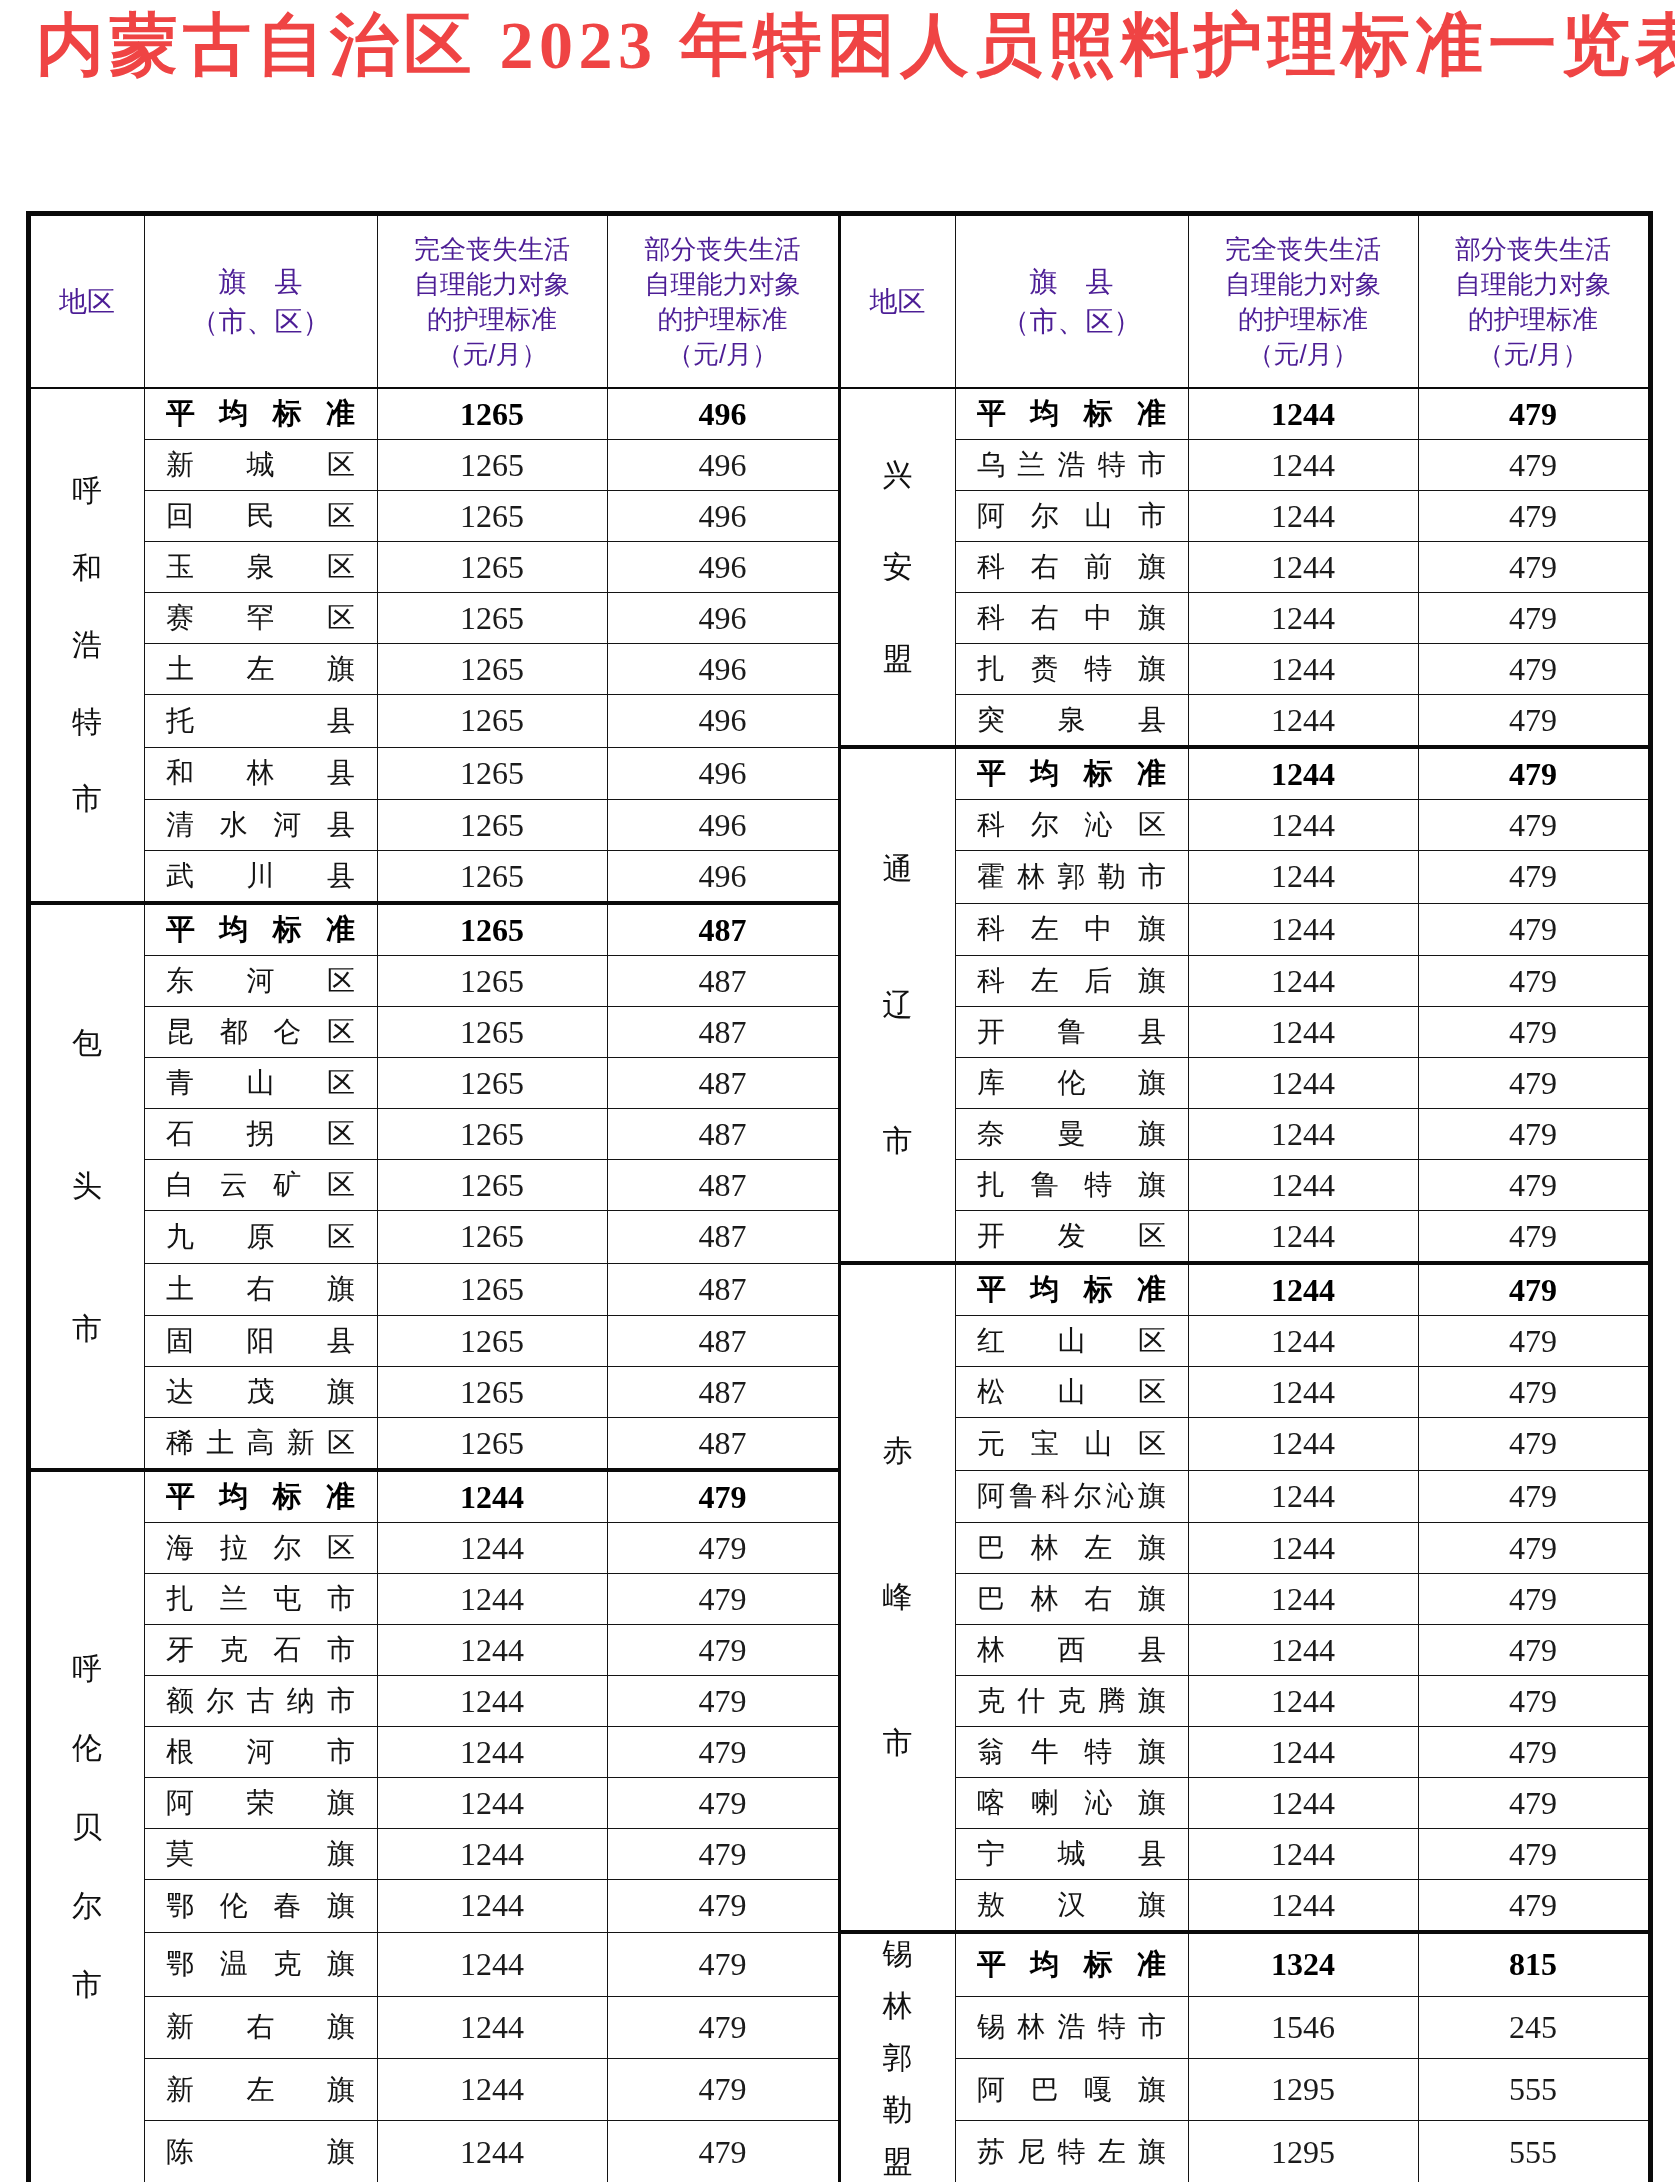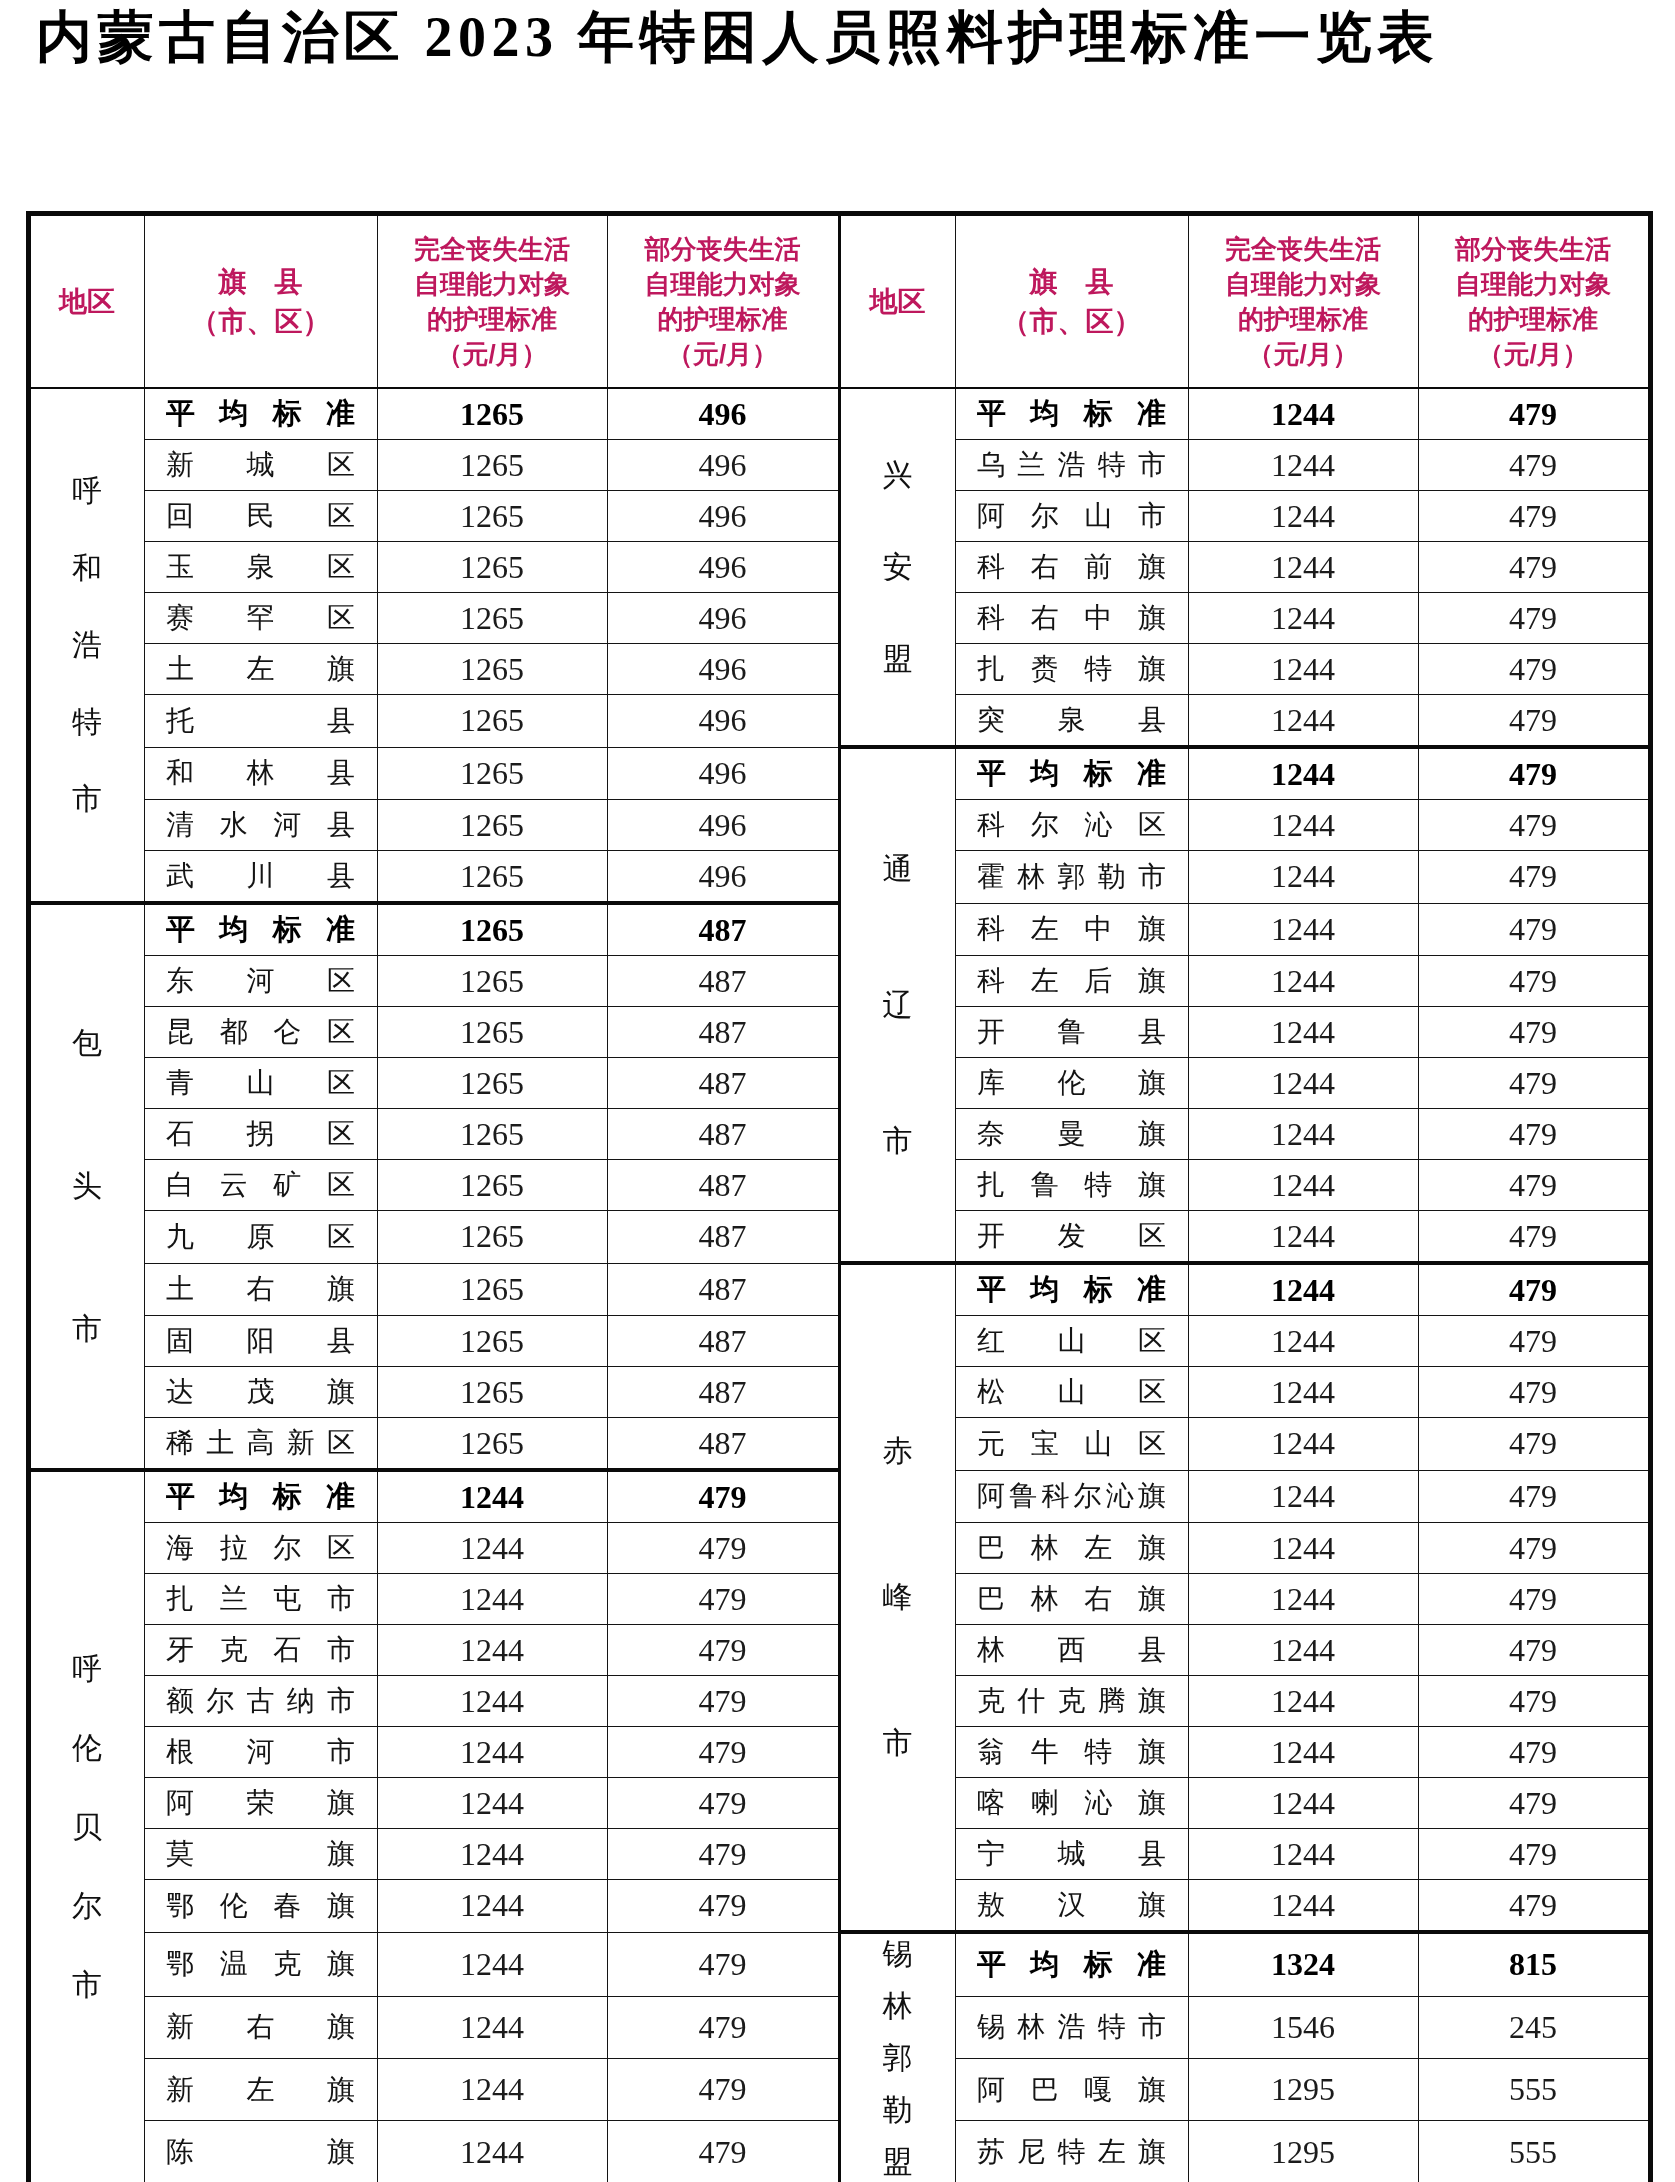--- a/index.html
+++ b/index.html
@@ -4,39 +4,39 @@
 <style>
   html,body{margin:0;padding:0;background:#ffffff;}
   body{
     width:1676px;height:2183px;position:relative;
     font-family:"Liberation Sans", sans-serif;color:#111;
     -webkit-font-smoothing:antialiased;
   }
   .page-title{
     position:absolute;left:36px;top:0px;width:1609px;
     font-family:"Liberation Serif", serif;
-    font-size:56px;font-weight:900;letter-spacing:5.5px;
-    color:#000000;white-space:nowrap;
+    font-size:68px;font-weight:900;letter-spacing:5.5px;
+    color:#ef4444;white-space:nowrap;
   }
   table.std{
     position:absolute;left:25.5px;top:211px;
     border-collapse:collapse;table-layout:fixed;
     width:1625px;
     border:5.5px solid #0a0a0a;
   }
   td{
     border:1.8px solid #141414;
     text-align:center;vertical-align:middle;
     padding:0;overflow:hidden;
   }
   tr.hdr td{height:171px;}
   tr.data td{height:50px;}
   .hcell{
-    font-size:26px;line-height:35px;font-weight:700;
-    white-space:pre-line;color:#be185d;
+    font-size:26px;line-height:35px;font-weight:400;
+    white-space:pre-line;color:#4c1d95;
   }
   .hcell.small{font-size:28px;line-height:40px;}
   td.hbot{border-bottom:2.7px solid #0a0a0a;}
   
   td.ts{border-top:4.5px solid #0a0a0a;}
   
   td.mid{border-left:3.6px solid #0a0a0a;}
   
   .vert{
     display:flex;flex-direction:column;align-items:center;justify-content:center;

